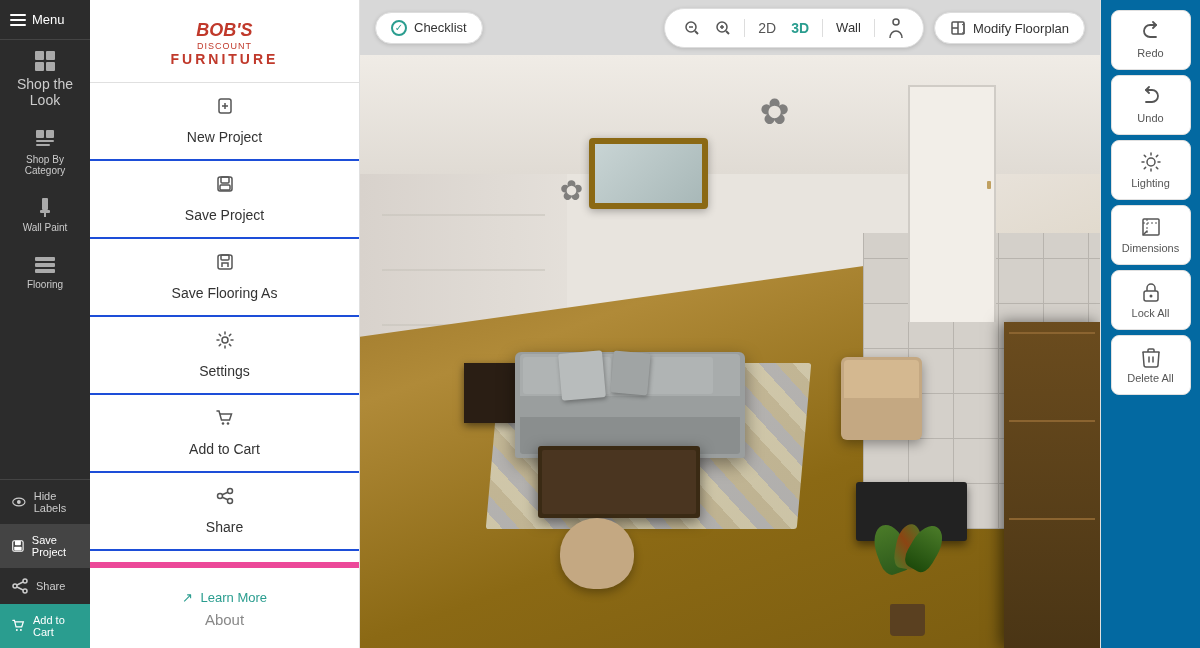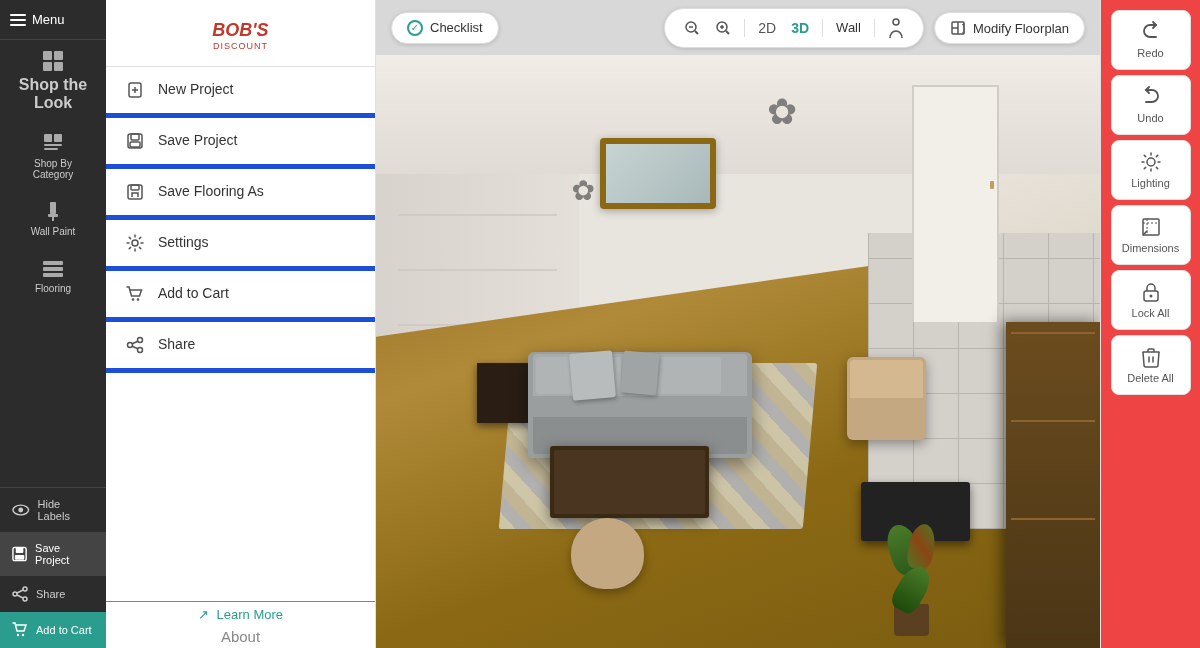--- a/index.html
+++ b/index.html
@@ -1,20 +1,20 @@
 <!DOCTYPE html>
 <html><head>
   <meta charset="utf-8">
   <style>
     * { margin: 0; padding: 0; box-sizing: border-box; }
     body { width: 1200px; height: 648px; overflow: hidden; font-family: Arial, sans-serif; display: flex; }
 
     
     .sidebar {
-      width: 106px;
+      width: 90px;
       height: 648px;
       background: #2c2c2c;
       display: flex;
       flex-direction: column;
       z-index: 10;
       flex-shrink: 0;
     }
     .sidebar-menu-btn {
       display: flex;
       align-items: center;
@@ -63,33 +63,34 @@
       flex-direction: column;
       z-index: 9;
       flex-shrink: 0;
     }
     .dropdown-logo {
       padding: 20px 20px 15px;
       border-bottom: 1px solid #e0e0e0;
     }
     .dropdown-menu-item {
       display: flex;
-      align-items: flex-start;
+      align-items: center;
       gap: 14px;
       padding: 14px 20px;
-      border-bottom: 5px solid #1d4ed8;
+      border-bottom: 2px solid #1d4ed8;
       font-size: 14px;
       color: #333;
       cursor: pointer;
+      flex-direction: column;
     }
     .dropdown-footer {
       margin-top: auto;
-      padding: 3px;
+      padding: 20px;
       text-align: center;
-      border-top: 1px solid #ec4899;
+      border-top: 6px solid #ec4899;
     }
     .dropdown-footer a {
       color: #2a9d8f;
       font-size: 13px;
       text-decoration: none;
     }
     .dropdown-about {
       color: #888;
       font-size: 15px;
       margin-top: 5px;
@@ -162,21 +163,21 @@
       font-size: 13px;
       color: #333;
       cursor: pointer;
       box-shadow: 0 1px 4px rgba(0,0,0,0.15);
     }
 
     
     .right-panel {
       width: 100px;
       height: 648px;
-      background: #ef4444;
+      background: #0369a1;
       border-left: 1px solid #e0e0e0;
       display: flex;
       flex-direction: column;
       align-items: center;
       padding: 10px 5px;
       gap: 5px;
       flex-shrink: 0;
     }
     .right-panel-btn {
       display: flex;
@@ -238,21 +239,21 @@
     <span>Menu</span>
   </div>
 
   <div class="sidebar-item-btn">
     <svg width="22" height="22" viewBox="0 0 22 22">
       <rect x="1" y="1" width="9" height="9" rx="1" fill="#aaa"></rect>
       <rect x="12" y="1" width="9" height="9" rx="1" fill="#aaa"></rect>
       <rect x="1" y="12" width="9" height="9" rx="1" fill="#aaa"></rect>
       <rect x="12" y="12" width="9" height="9" rx="1" fill="#aaa"></rect>
     </svg>
-    <span style="white-space:pre-line;font-size:16px;color:#ccc;font-weight:bold;">Shop the
+    <span style="white-space:pre-line;font-size:14px;color:#ccc;">Shop the
 Look</span>
   </div>
 
   <div class="sidebar-item-btn">
     <svg width="22" height="22" viewBox="0 0 22 22">
       <rect x="2" y="2" width="8" height="8" rx="1" fill="#aaa"></rect>
       <rect x="12" y="2" width="8" height="8" rx="1" fill="#aaa"></rect>
       <rect x="2" y="12" width="18" height="2" rx="1" fill="#aaa"></rect>
       <rect x="2" y="16" width="14" height="2" rx="1" fill="#aaa"></rect>
     </svg>
@@ -313,20 +314,21 @@
       <span>Add to Cart</span>
     </div>
   </div>
 </div>
 
 <div class="dropdown-panel">
   <div class="dropdown-logo">
     <div style="text-align:center;">
       <span class="logo-bobs">BOB'S</span>
       <span class="logo-discount">DISCOUNT</span>
+      <span class="logo-furniture">FURNITURE</span>
     </div>
   </div>
 
   <div class="dropdown-menu-item">
     <svg width="18" height="18" viewBox="0 0 18 18">
       <rect x="3" y="2" width="12" height="14" rx="2" stroke="#555" stroke-width="1.5" fill="none"></rect>
       <line x1="6" y1="9" x2="12" y2="9" stroke="#555" stroke-width="1.5"></line>
       <line x1="9" y1="6" x2="9" y2="12" stroke="#555" stroke-width="1.5"></line>
     </svg>
     <span>New Project</span>

